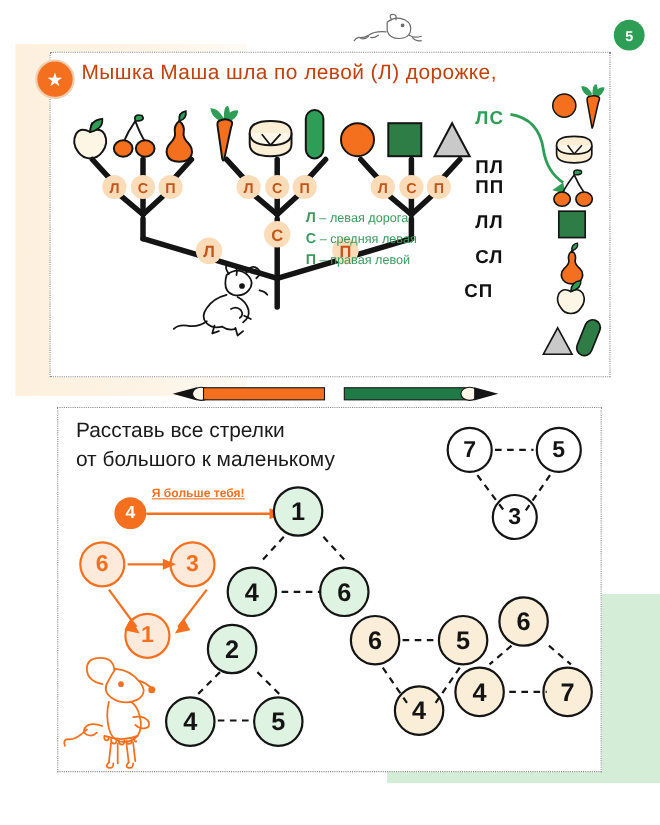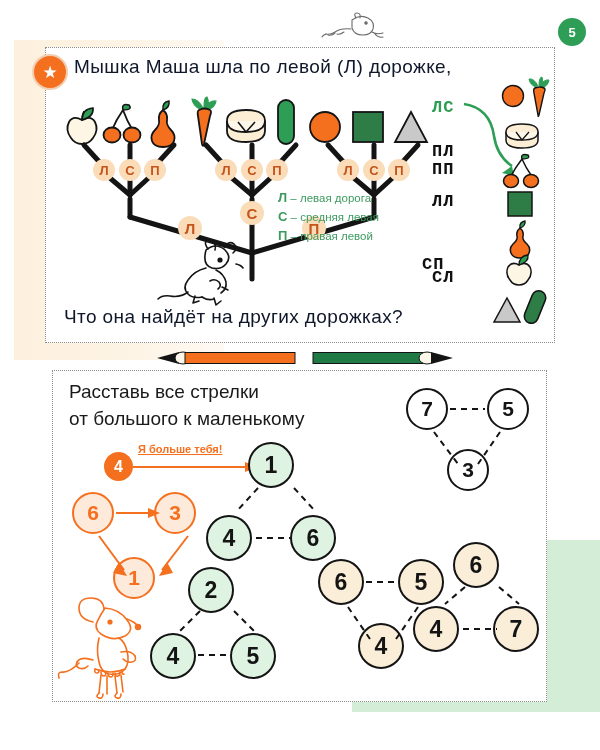--- a/index.html
+++ b/index.html
@@ -26,33 +26,33 @@
   .page-badge{position:absolute;right:14px;top:18px;width:28px;height:28px;border-radius:50%;
     background:#2e9e56;color:#fff;font-weight:bold;font-size:13px;
     display:flex;align-items:center;justify-content:center;}
 
   
   .star-badge{position:absolute;left:-14px;top:6px;width:32px;height:32px;border-radius:50%;
     background:#f4701f;border:2px solid #f2cdb0;display:flex;align-items:center;
     justify-content:center;color:#fff;font-size:17px;line-height:1;}
 
   
-  .h-line{position:absolute;font-size:19px;color:#0f172a;letter-spacing:.4px;white-space:nowrap;}
+  .h-line{position:absolute;font-size:19px;color:#c2410c;letter-spacing:.4px;white-space:nowrap;}
   #t1{left:28px;top:8px;}
   #t2{left:140px;top:34px;}
   #t3{left:18px;top:258px;font-size:19px;}
 
   #b1{position:absolute;left:16px;top:10px;font-size:19px;color:#1a1a1a;white-space:nowrap;}
   #b2{position:absolute;left:16px;top:37px;font-size:19px;color:#1a1a1a;white-space:nowrap;}
 
   
   .icon{position:absolute;}
 
   
-  .code{position:absolute;font-size:17px;font-weight:bold;color:#111;letter-spacing:1px;font-family:Liberation Mono, monospace;}
+  .code{position:absolute;font-size:17px;font-weight:bold;color:#111;letter-spacing:1px;}
   .code.green{color:#2e9e56;}
 
   
   .road{position:absolute;color:#3c9a5f;font-size:11.5px;white-space:nowrap;}
   .road b{font-size:13px;font-weight:bold;}
 
   
   .pencil-row{position:absolute;left:155px;top:349px;width:300px;height:18px;}
 
   
@@ -235,27 +235,26 @@
       <b>С</b>
       <span>–</span>
       <span>средняя   левая</span>
     </div>
     <div class="road" style="left:232px;top:180px;">
       <b>П</b>
       <span>–</span>
       <span>правая   левой</span>
     </div>
 
-    <div class="h-line" id="t3">Что она найдёт на других дорожках?</div>
 
     <div class="code green" style="left:386px;top:50px;">ЛС</div>
     <div class="code" style="left:386px;top:82px;margin-top:12px;">ПЛ</div>
     <div class="code" style="left:386px;top:112px;">ПП</div>
     <div class="code" style="left:386px;top:144px;">ЛЛ</div>
-    <div class="code" style="left:386px;top:176px;margin-top:44px;">СЛ</div>
+    <div class="code" style="left:386px;top:176px;">СЛ</div>
     <div class="code" style="left:376px;top:207px;">СП</div>
 
     <svg class="icon" style="left:416px;top:50px;" width="62" height="78" viewBox="0 0 62 78">
       <path d="M2 6 q26 4 30 32 q3 20 18 30" fill="none" stroke="#2e9e56" stroke-width="2.6"></path>
       <path d="M50 68 l2 10 l-12 -3 z" fill="#2e9e56"></path>
     </svg>
 
     <svg class="icon" style="left:455px;top:36px;" width="24" height="24" viewBox="0 0 24 24">
       <circle cx="12" cy="12" r="10.5" fill="#f4701f" stroke="#141414" stroke-width="1.4"></circle>
     </svg>

